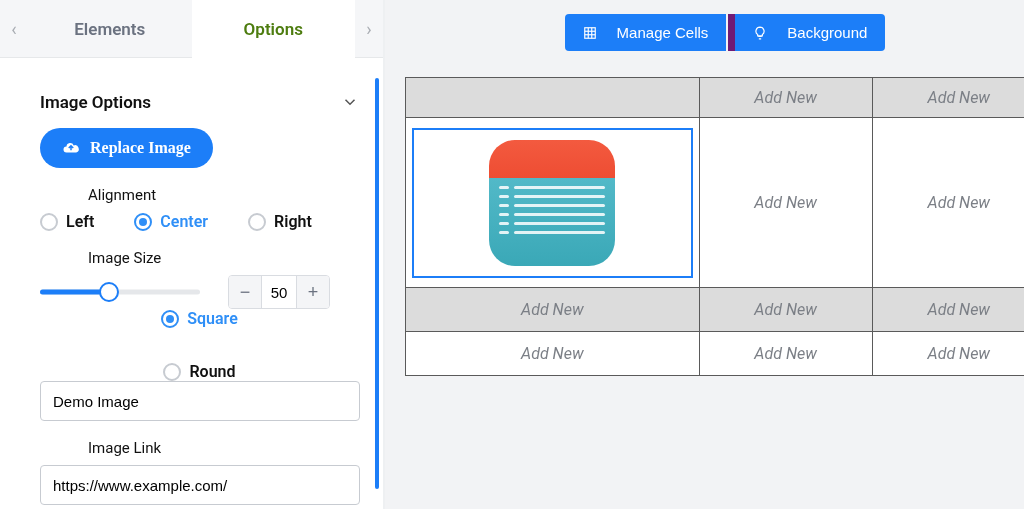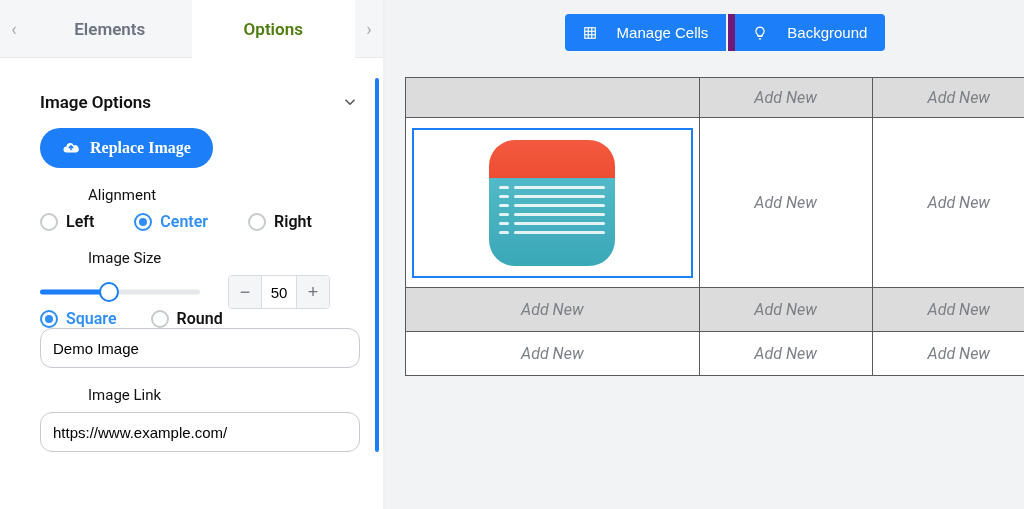--- a/index.html
+++ b/index.html
@@ -94,21 +94,21 @@
   color: #111;
   margin-top: 18px;
   margin-bottom: 8px;
   margin-left: 48px;
 }
 .radio-row {
   display: flex;
   gap: 40px;
   align-items: center;
 }
-.radio-row.compact { gap: 34px; }
+.radio-row.compact { gap: 34px; flex-direction: column; }
 .radio {
   display: inline-flex;
   align-items: center;
   gap: 8px;
   cursor: pointer;
   font-size: 16px;
   font-weight: 600;
   color: #111;
 }
 .radio-circle {
@@ -184,21 +184,21 @@
   border: none;
   border-left: 1px solid #d9dce1;
   border-right: 1px solid #d9dce1;
   text-align: center;
   font-size: 15px;
 }
 .text-input {
   width: 320px;
   height: 40px;
   border: 1px solid #c7cbd1;
-  border-radius: 12px;
+  border-radius: 4px;
   padding: 0 12px;
   font-size: 15px;
 }
 .canvas {
   flex: 1;
   background: #f2f3f5;
   padding: 14px 0 0 20px;
 }
 .top-buttons {
   display: flex;

